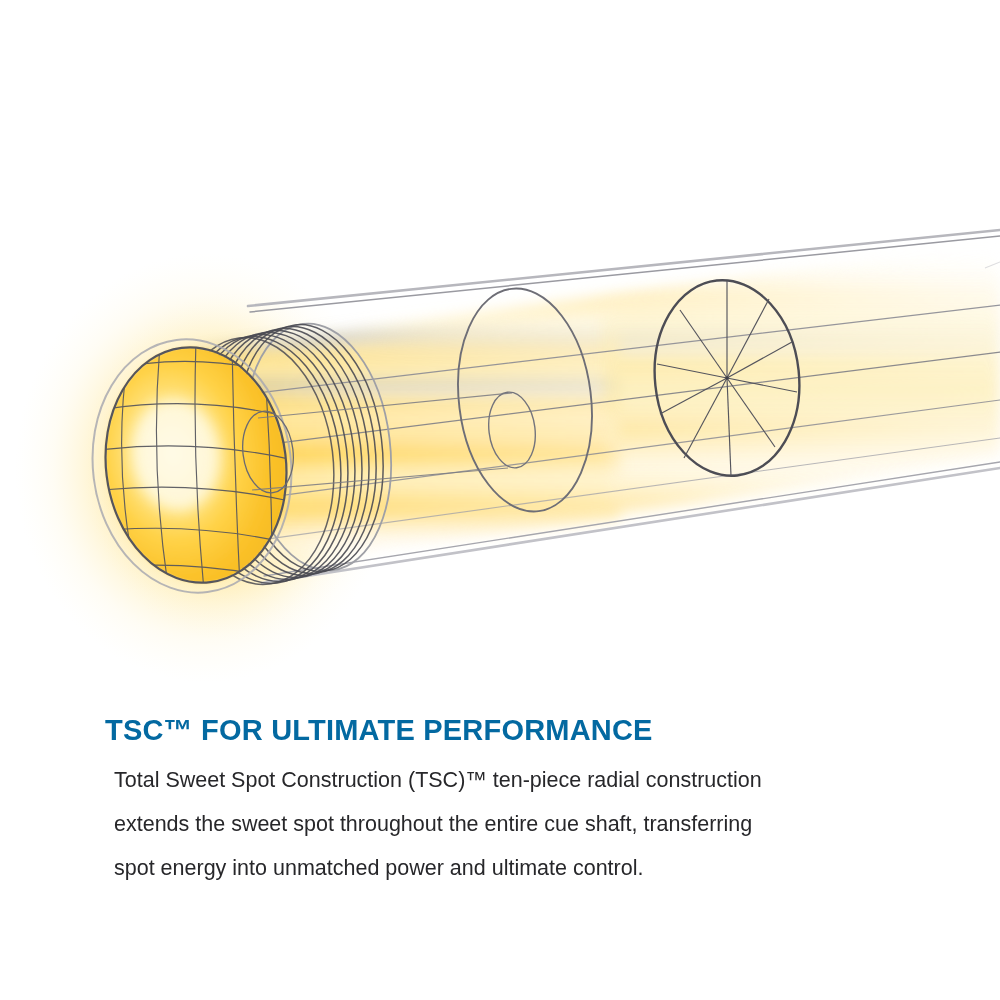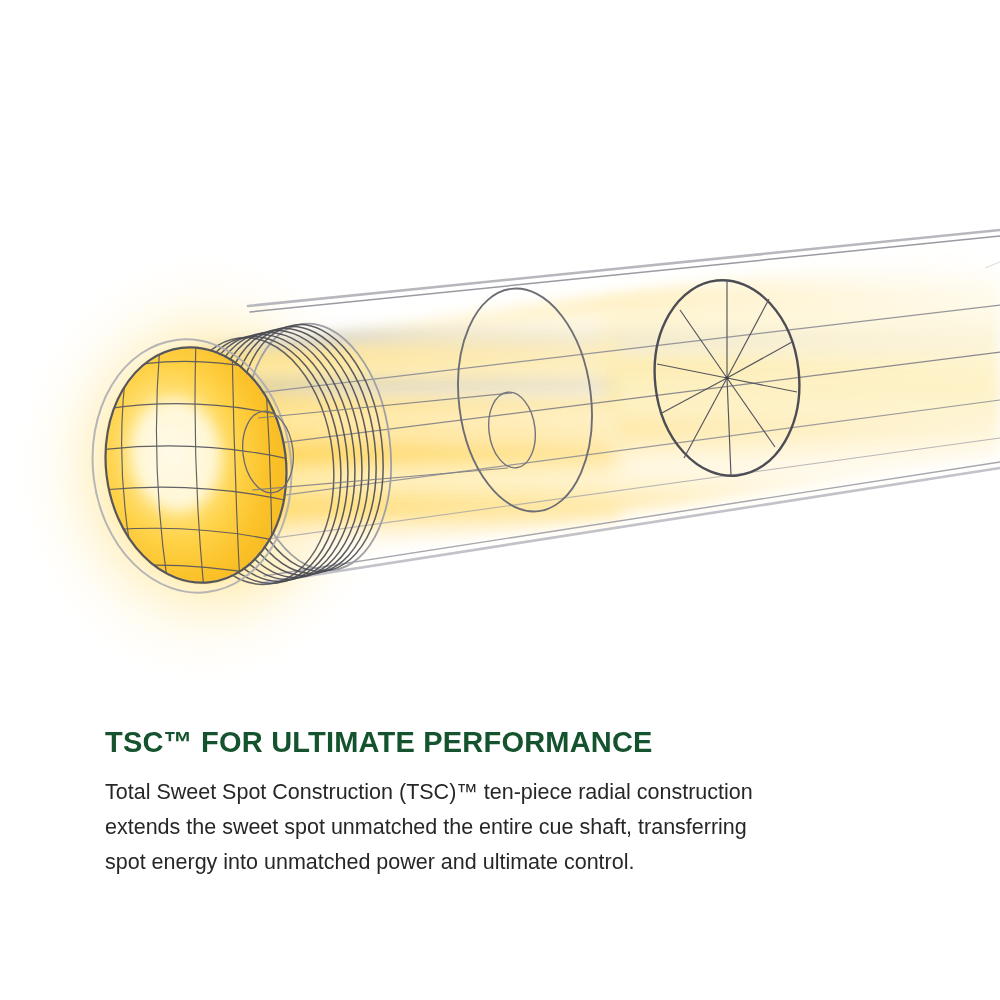--- a/index.html
+++ b/index.html
@@ -28,33 +28,32 @@
   .copy {
     position:absolute;
     left:105px;
     top:714px;
     width:810px;
   }
   .headline {
     font-size:29px;
     font-weight:bold;
     letter-spacing:0.2px;
-    color:#14532d;
+    color:#0369a1;
     line-height:1.15;
     white-space:nowrap;
-    margin-top:12px;
   }
   .body-copy {
     margin-top:16px;
     font-size:21.5px;
     line-height:1.62;
     color:#27272a;
     max-width:800px;
   }
-  .body-copy p { margin:0; }
+  .body-copy p { margin:9px; }
 </style>
 </head>
 <body>
 
 <div class="page">
 
   <div class="illustration">
     <svg viewBox="0 0 1000 690" xmlns="http://www.w3.org/2000/svg">
       <defs>
 
@@ -240,18 +239,18 @@
       <g fill="none" stroke="#C6C6CC" stroke-width="1.1" opacity="0.6">
         <path d="M 1000 262 L 985 268"></path>
       </g>
     </svg>
   </div>
 
   <div class="copy">
     <div class="headline">TSC™ FOR ULTIMATE PERFORMANCE</div>
     <div class="body-copy">
       <p>Total Sweet Spot Construction (TSC)™ ten-piece radial construction</p>
-      <p>extends the sweet spot unmatched the entire cue shaft, transferring</p>
+      <p>extends the sweet spot throughout the entire cue shaft, transferring</p>
       <p>spot energy into unmatched power and ultimate control.</p>
     </div>
   </div>
 
 </div>
 
 </body></html>

